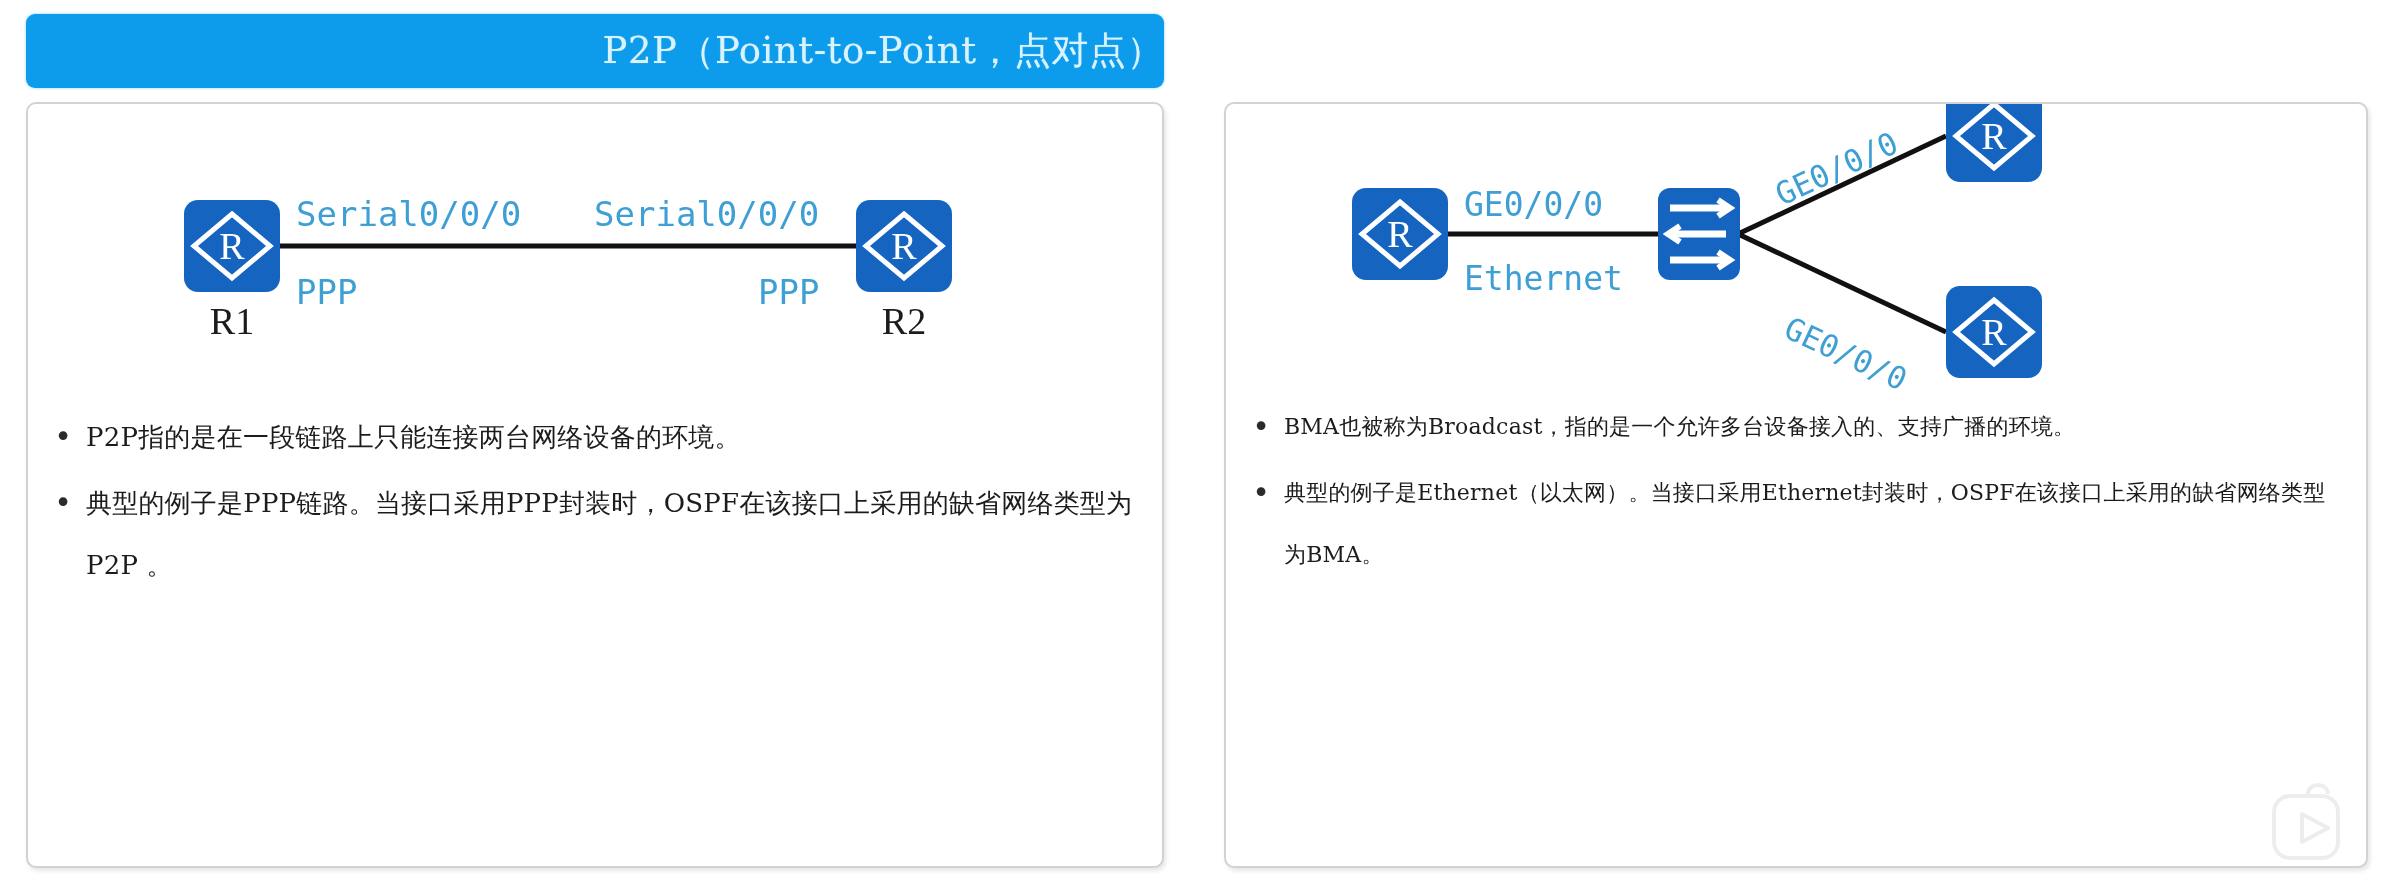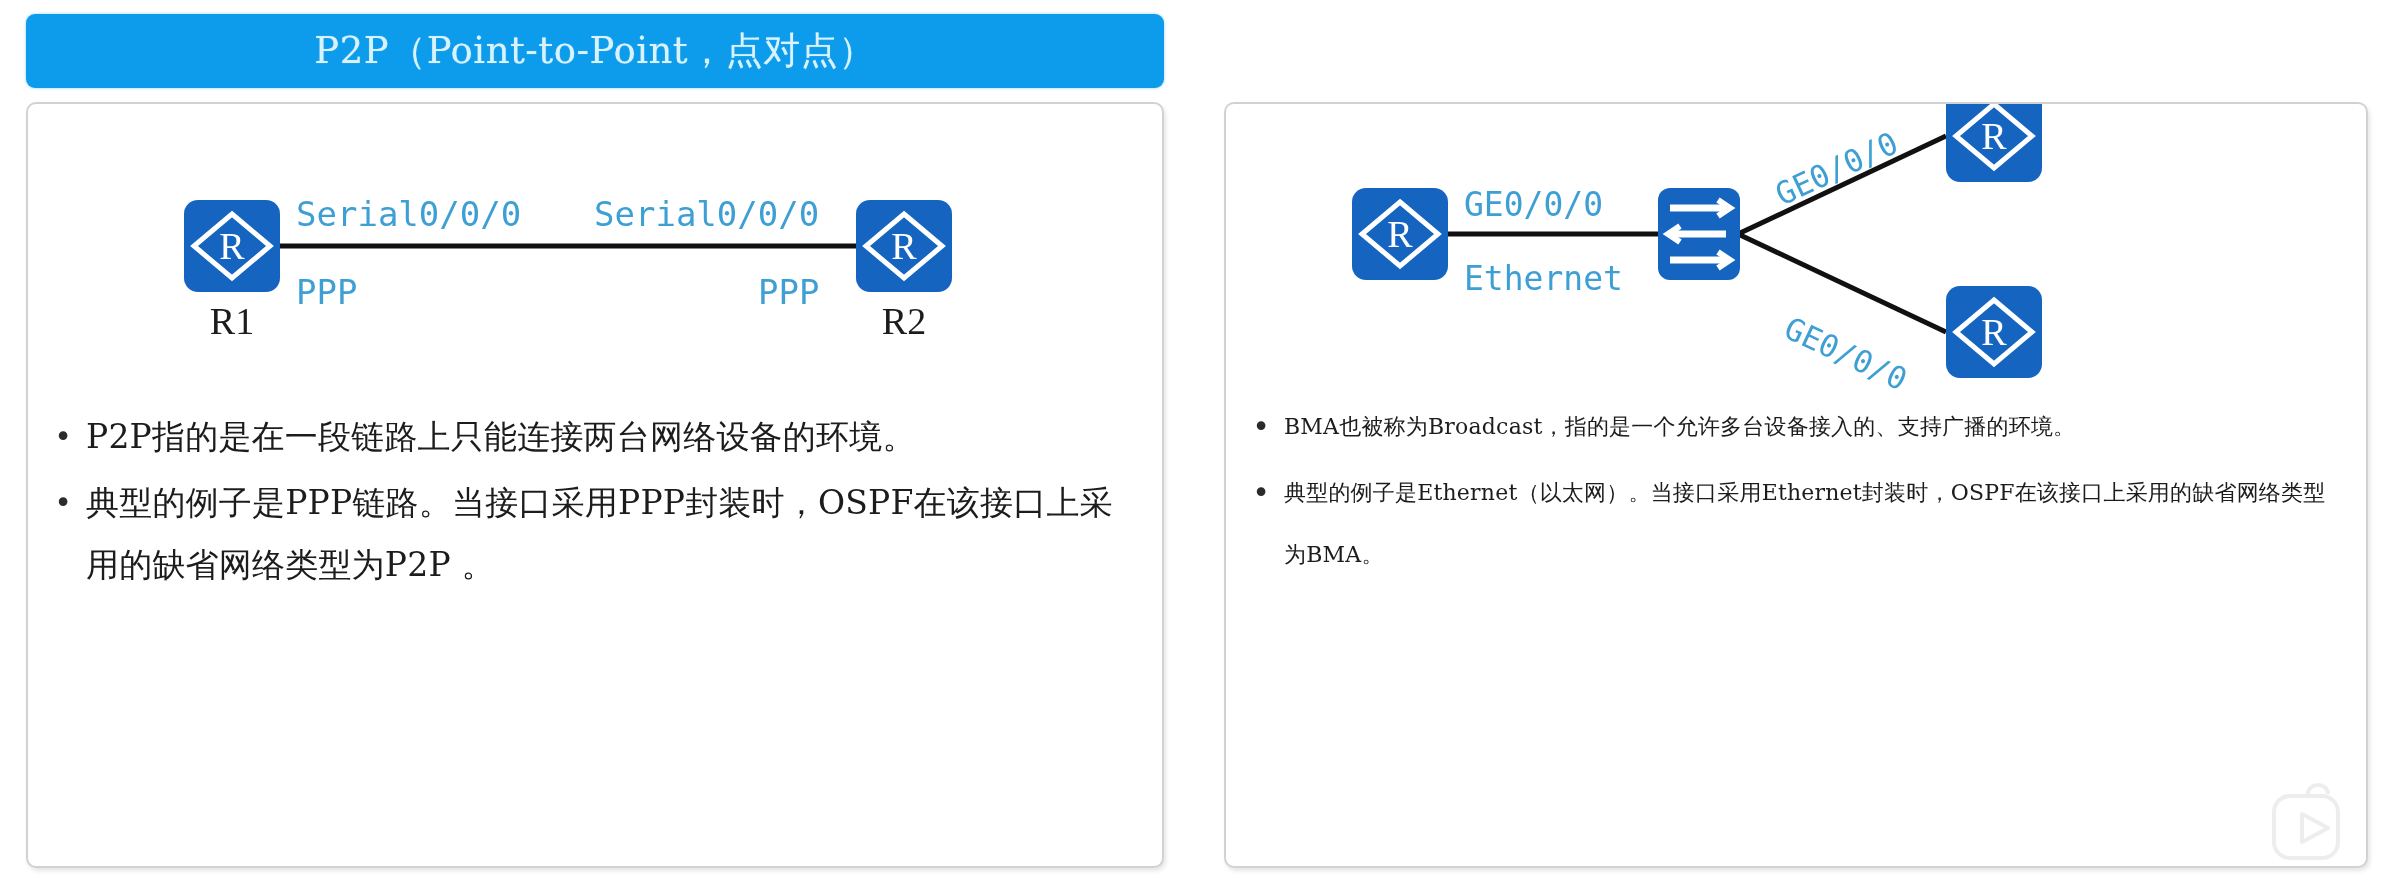--- a/index.html
+++ b/index.html
@@ -33,21 +33,21 @@
   .panel-header {
     position: absolute;
     top: 14px;
     left: 26px;
     right: 26px;
     height: 74px;
     background: #0d9ceb;
     border-radius: 9px;
     display: flex;
     align-items: center;
-    justify-content: center;
+    justify-content: flex-end;
     box-shadow: 0 0 3px rgba(120,200,245,0.85);
   }
   .panel-header .title {
     color: #d8f3ff;
     font-family: "DejaVu Serif", "Liberation Serif", serif;
     font-size: 37px;
     font-weight: 400;
     letter-spacing: 0.5px;
     white-space: nowrap;
     text-shadow: 0 0 1px rgba(255,255,255,0.5);
@@ -98,21 +98,21 @@
     width: 46px;
     text-align: center;
     font-size: 30px;
     line-height: 62px;
     color: #2b2b2b;
     font-family: "DejaVu Sans", sans-serif;
   }
   .bullet-text {
     flex: 1 1 auto;
     font-family: "DejaVu Serif", "Liberation Serif", serif;
-    font-size: 33px;
+    font-size: 26px;
     line-height: 62px;
     color: #1c1c1c;
     letter-spacing: 0.2px;
     padding-right: 6px;
   }
   .panel.right .bullet-text { font-size: 22px; }
 
   
   .watermark {
     position: absolute;

